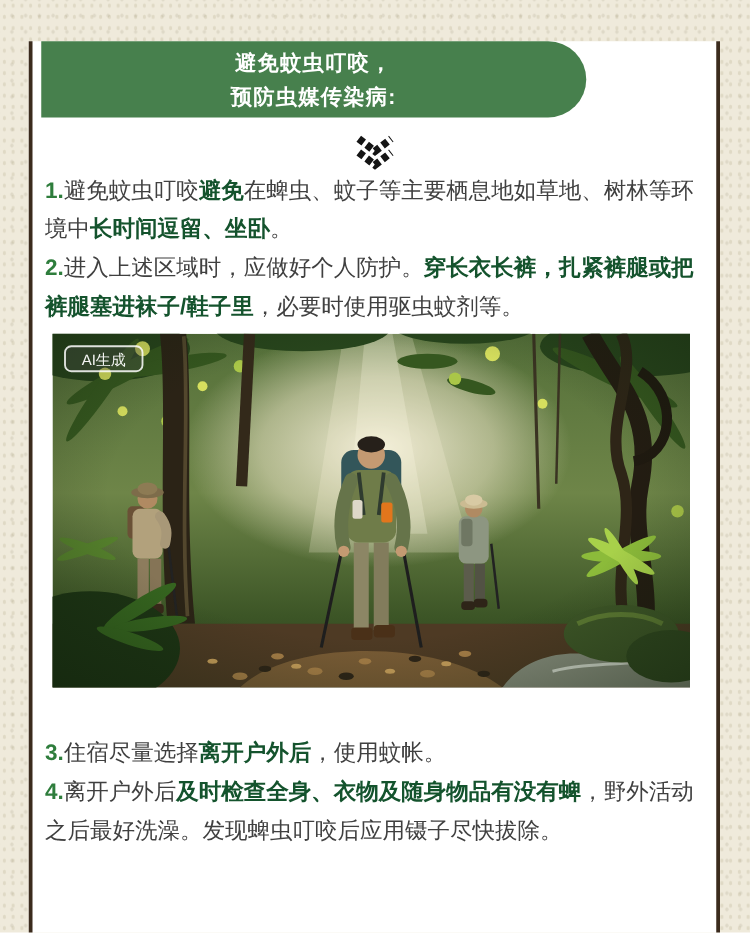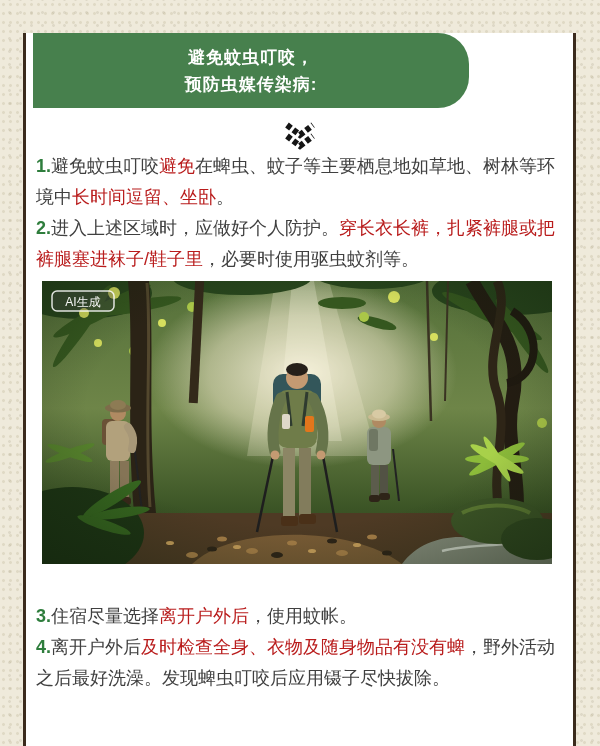--- a/index.html
+++ b/index.html
@@ -13,34 +13,34 @@
     background-size:7px 9px, 11px 13px;
     background-position:0 0, 4px 6px;
   }
   .panel{
     position:relative;margin-left:23px;width:547px;min-height:746px;
     background:#ffffff;
     border-left:3px solid #3b2b1d;border-right:3px solid #3b2b1d;
     box-sizing:content-box;
   }
   .banner{
-    margin:33px 0 0 7px;width:436px;height:75px;
+    margin:33px 0 0 7px;width:436px;height:61px;
     background:#47804d;border-radius:0 31px 31px 0;
     display:flex;flex-direction:column;align-items:center;justify-content:center;
     color:#ffffff;font-weight:bold;font-size:17px;line-height:27px;letter-spacing:1px;
   }
   .chevron-wrap{display:flex;justify-content:center;margin-top:13px;height:30px;}
   .content{padding:0 15px 0 10px;}
   p.para{margin:0;font-size:18px;line-height:31px;color:#404040;}
   .p1{margin-top:9px;}
   .p2{margin-top:31px;}
   .p3{margin-top:15px;}
   .p4{margin-top:26px;}
   .run-num{color:#2e7d3c;font-weight:bold;}
-  .run-r{color:#b91c1c;font-weight:normal;}
+  .run-r{color:#14532d;font-weight:bold;}
   .run-n{color:#404040;}
   .photo{
     margin:6px auto 0;width:510px;height:320px;line-height:0;
   }
 </style>
 </head>
 <body>
 
 <div class="panel">
 

